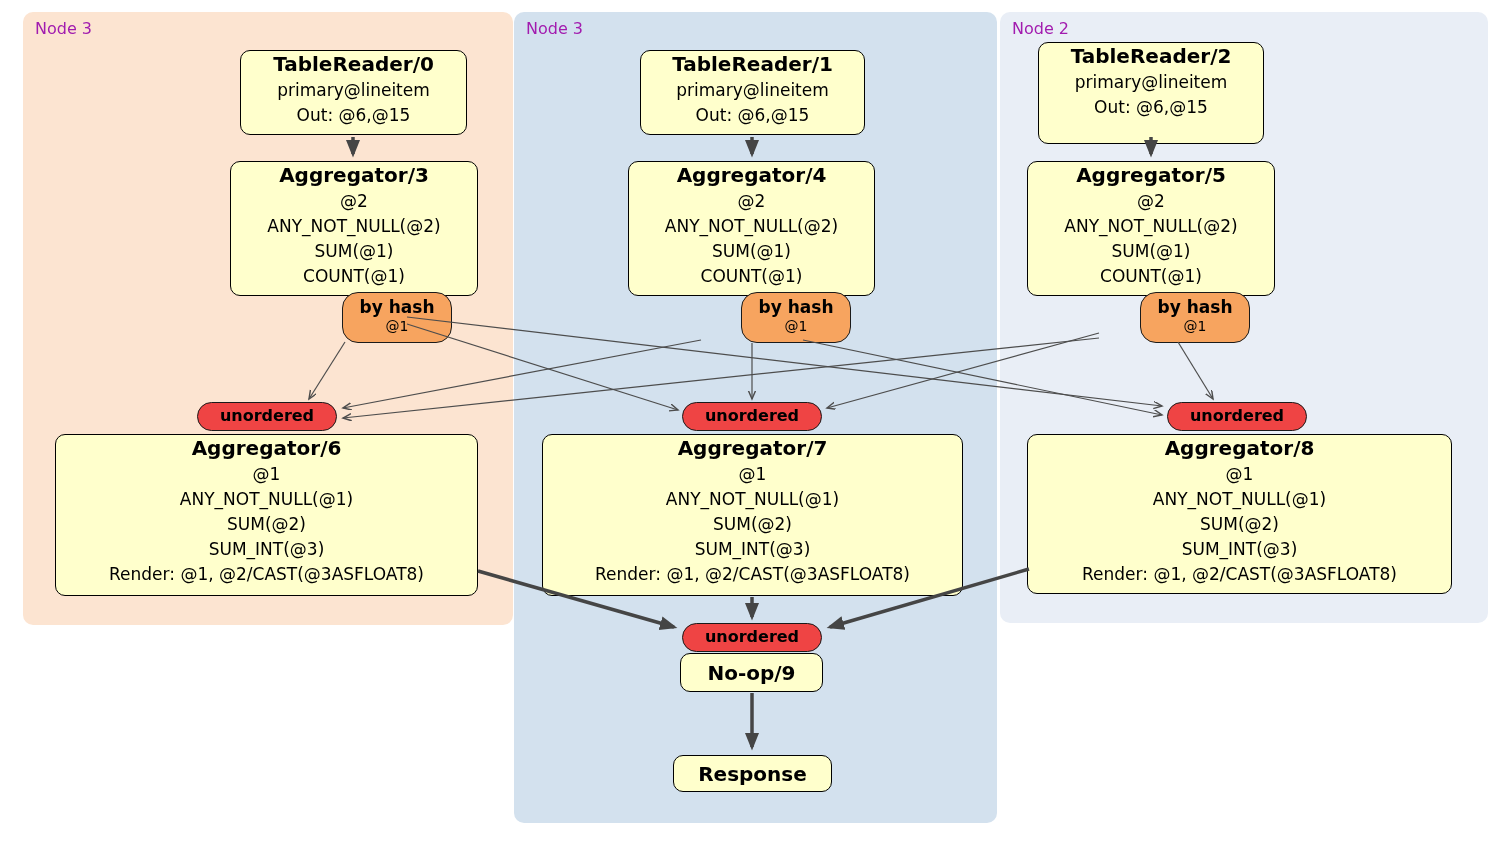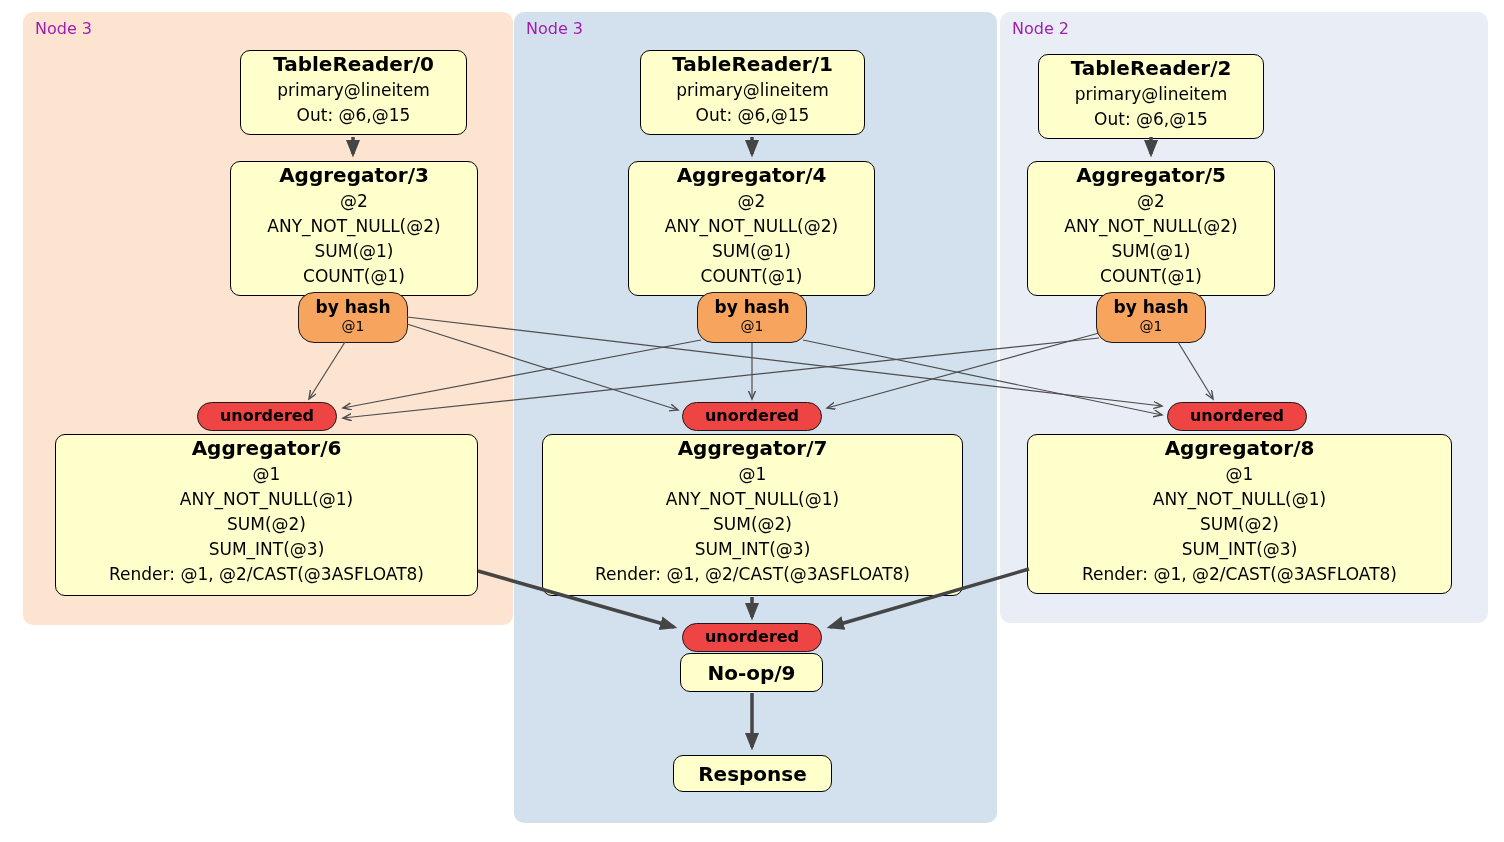--- a/index.html
+++ b/index.html
@@ -17,21 +17,21 @@
     position:absolute;box-sizing:border-box;background:#ffffcc;border:1.5px solid #000;
     border-radius:10px;text-align:center;padding:0 6px;z-index:2;
   }
   .box-title{font-weight:bold;font-size:20px;line-height:27px;white-space:nowrap;}
   .box-line{font-size:17px;line-height:25px;white-space:nowrap;}
   .box-center{display:flex;align-items:center;justify-content:center;padding:0;}
   .box-center .box-title{line-height:normal;}
 
   .router{
     position:absolute;box-sizing:border-box;width:110px;height:51px;background:#f7a45f;
-    border:1.5px solid #1a1a1a;border-radius:16px;text-align:center;z-index:3;padding-top:3px;
+    border:1.5px solid #1a1a1a;border-radius:16px;text-align:center;z-index:3;padding-top:3px;margin-left:44px;
   }
   .router-label{font-weight:bold;font-size:17px;line-height:22px;}
   .router-key{font-size:14px;line-height:17px;}
 
   .sync{
     position:absolute;box-sizing:border-box;width:140px;height:29px;background:#ef4444;
     border:1.5px solid #1a1a1a;border-radius:15px;text-align:center;z-index:3;
     font-weight:bold;font-size:16px;line-height:26px;
   }
 
@@ -59,21 +59,21 @@
         <div class="box-line">Out: @6,@15</div>
       </div>
   </div>
   <div class="box" style="left:640px;top:50px;width:225px;height:85px">
     <div class="box-title">TableReader/1</div>
     <div>
         <div class="box-line">primary@lineitem</div>
         <div class="box-line">Out: @6,@15</div>
       </div>
   </div>
-  <div class="box" style="left:1038px;top:54px;width:226px;height:85px">
+  <div class="box" style="left:1038px;top:42px;width:226px;height:102px">
     <div class="box-title">TableReader/2</div>
     <div>
         <div class="box-line">primary@lineitem</div>
         <div class="box-line">Out: @6,@15</div>
       </div>
   </div>
 
   <div class="box" style="left:230px;top:161px;width:248px;height:135px">
     <div class="box-title">Aggregator/3</div>
     <div>

